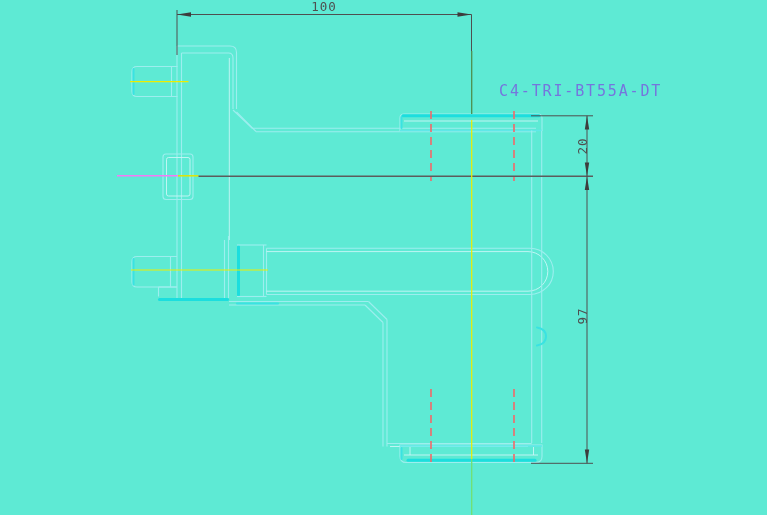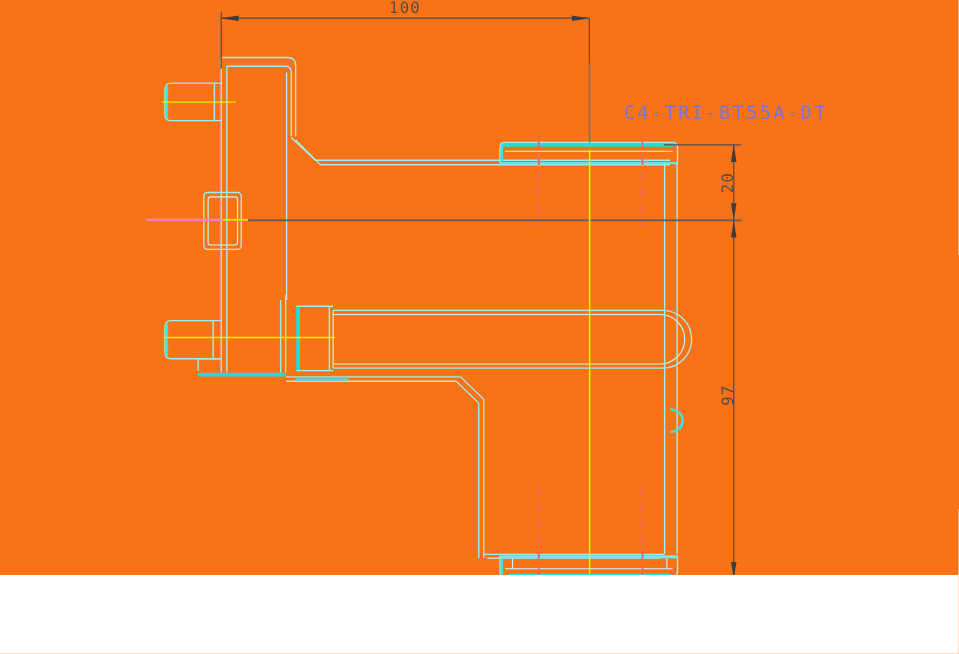--- a/index.html
+++ b/index.html
@@ -1,17 +1,17 @@
 <!DOCTYPE html>
 <html><head>
 <meta charset="utf-8">
 <style>
   html,body{margin:0;padding:0;background:#ffffff;}
   body{font-family:"DejaVu Sans Mono","Liberation Mono",monospace;}
-  .viewport{position:relative;width:767px;height:460px;background:#f97316;overflow:hidden;}
+  .viewport{position:relative;width:767px;height:515px;background:#5eead4;overflow:hidden;}
   svg{position:absolute;left:0;top:0;}
   text{font-family:"DejaVu Sans Mono","Liberation Mono",monospace;}
   .dimtxt{fill:#4f4f4f;font-size:12.5px;letter-spacing:1px;}
   .labeltxt{fill:#7575dd;font-size:15px;letter-spacing:1.85px;}
   .thin{stroke:#9deeee;stroke-width:1.1;fill:none;}
   .faint{stroke:#c9f6f6;stroke-width:0.9;fill:none;}
   .med{stroke:#5fe8e8;stroke-width:1.6;fill:none;}
   .bold{stroke:#1cdede;stroke-width:3;fill:none;stroke-linecap:round;}
   .bold2{stroke:#3ae2e2;stroke-width:2;fill:none;stroke-linecap:round;}
   .dim{stroke:#4f4f4f;stroke-width:1;fill:none;}

